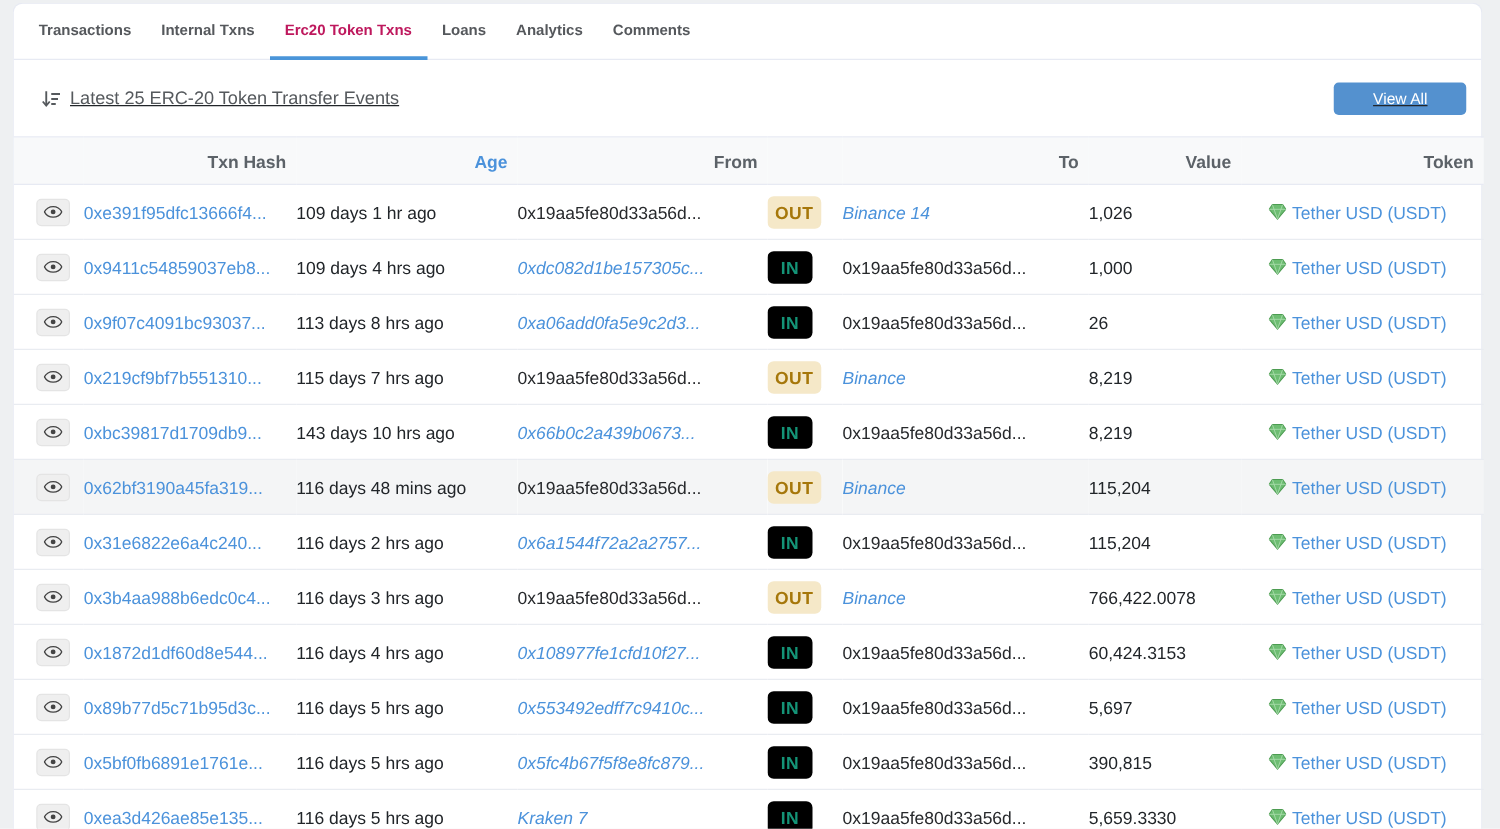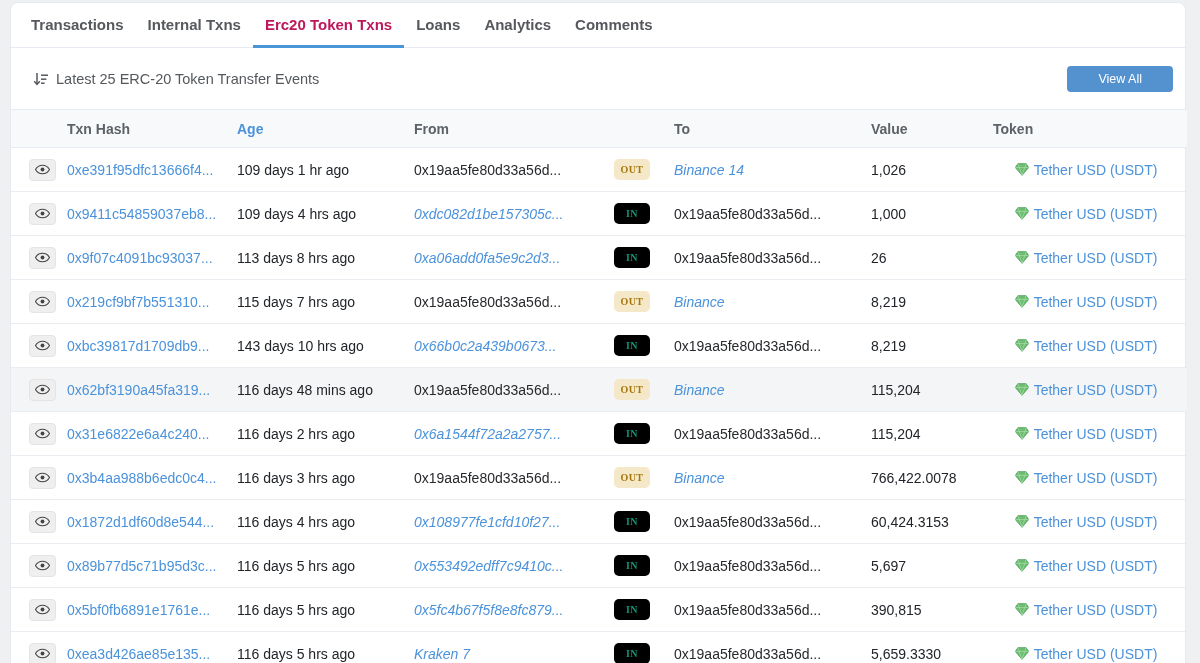--- a/index.html
+++ b/index.html
@@ -24,36 +24,37 @@
     display: flex;
     align-items: stretch;
     height: 45px;
     padding-left: 8px;
     border-bottom: 1px solid #e7eaf3;
   }
   .tab {
     display: flex;
     align-items: center;
     padding: 0 12px;
-    font-size: 15px;
+    font-size: 12px;
     font-weight: 700;
     color: #55585c;
     cursor: pointer;
     border-bottom: 3px solid transparent;
     margin-bottom: -1px;
     white-space: nowrap;
   }
   .tab.active { color: #be185d; border-bottom-color: #4a95d9; }
   
   .toolbar {
     display: flex;
     align-items: center;
     justify-content: space-between;
     height: 61px;
     padding: 0 12px 0 22px;
+    text-decoration: underline;
   }
   .toolbar-title {
     display: flex;
     align-items: center;
     gap: 7px;
     color: #55595d;
     font-size: 14.5px;
   }
   .sort-icon { display: inline-flex; margin-top: 2px; }
   .view-all-btn {
@@ -75,21 +76,21 @@
   col.c-from  { width: 200px; }
   col.c-dir   { width: 60px; }
   col.c-to    { width: 197px; }
   col.c-value { width: 122px; }
   col.c-token { width: 194px; }
   thead th {
     background: #f8f9fa;
     border-top: 1px solid #e7eaf3;
     border-bottom: 1px solid #e7eaf3;
     height: 38px;
-    text-align: left;
+    text-align: right;
     font-size: 14px;
     font-weight: 700;
     color: #5c6268;
     padding: 0 8px 0 0;
   }
   tbody td {
     height: 43px;
     border-bottom: 1px solid #e9ecf1;
     padding: 0 8px 0 0;
     font-size: 14px;
@@ -111,26 +112,25 @@
     cursor: pointer;
     margin-left: 6px;
   }
   .link { color: #4b92db; text-decoration: none; cursor: pointer; }
   .addr { color: #27292c; }
   .addr.link { color: #4b92db; font-style: italic; }
   .badge {
     display: inline-block;
     min-width: 36px;
     text-align: center;
-    font-size: 10px;
+    font-size: 14px;
     font-weight: 700;
     letter-spacing: .4px;
     padding: 5px 6px;
     border-radius: 5px;
-    font-family: Liberation Serif, serif;
   }
   .badge.out { background: #f5e8c8; color: #a6770a; }
   .badge.in  { background: #000000; color: #149477; }
   .token-cell { display: flex; align-items: center; gap: 5px; height: 43px; justify-content: center; }
   th.h-age a { color: #4b92db; text-decoration: none; }
 </style>
 </head>
 <body>
 
 <div class="card">

